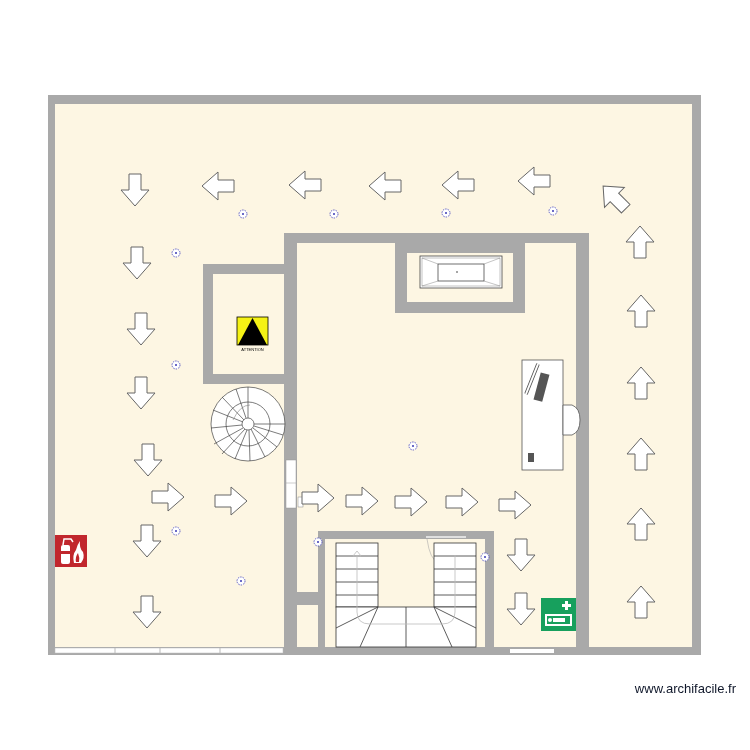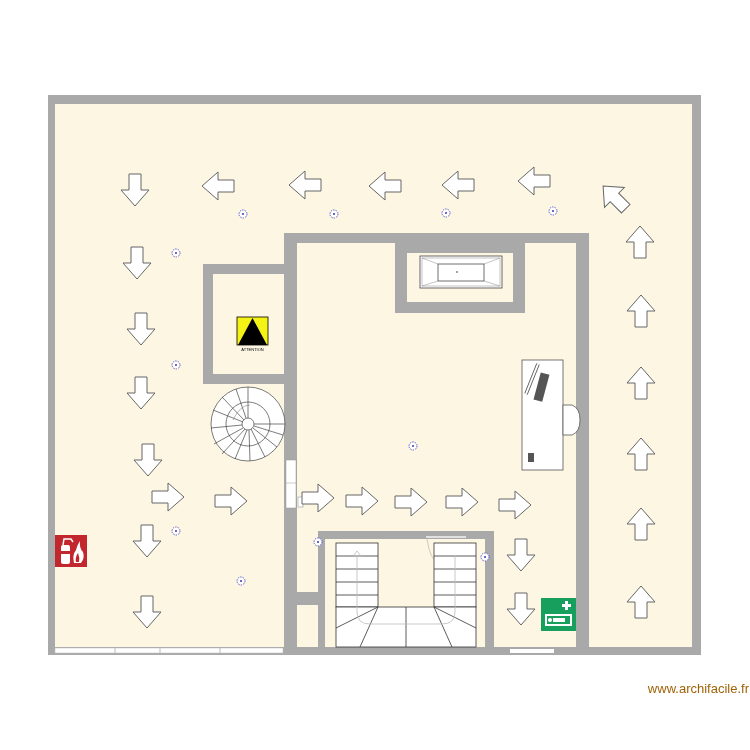--- a/index.html
+++ b/index.html
@@ -1,18 +1,18 @@
 <!DOCTYPE html>
 <html><head>
   <meta charset="utf-8">
   <style>
     html, body { margin: 0; padding: 0; background: #ffffff; }
     body { width: 750px; height: 750px; position: relative; overflow: hidden; font-family: "Liberation Sans", sans-serif; }
     #plan { position: absolute; left: 0; top: 0; width: 750px; height: 750px; }
-    .watermark { position: absolute; right: 1px; top: 681px; font-size: 13px; color: #a16207; font-family: "Liberation Sans", sans-serif; }
+    .watermark { position: absolute; right: 14px; top: 681px; font-size: 13px; color: #0f172a; font-family: "Liberation Sans", sans-serif; }
     .sign-label { font-size: 4px; font-family: "Liberation Sans", sans-serif; }
   </style>
 </head>
 <body>
 
 <svg id="plan" viewBox="0 0 750 750" xmlns="http://www.w3.org/2000/svg">
   <defs>
     <g id="arrow-down">
       <polygon points="-6,-18 6,-18 6,-2 14,-2 0,14 -14,-2 -6,-2" fill="#ffffff" stroke="#666" stroke-width="1"></polygon>
     </g>

